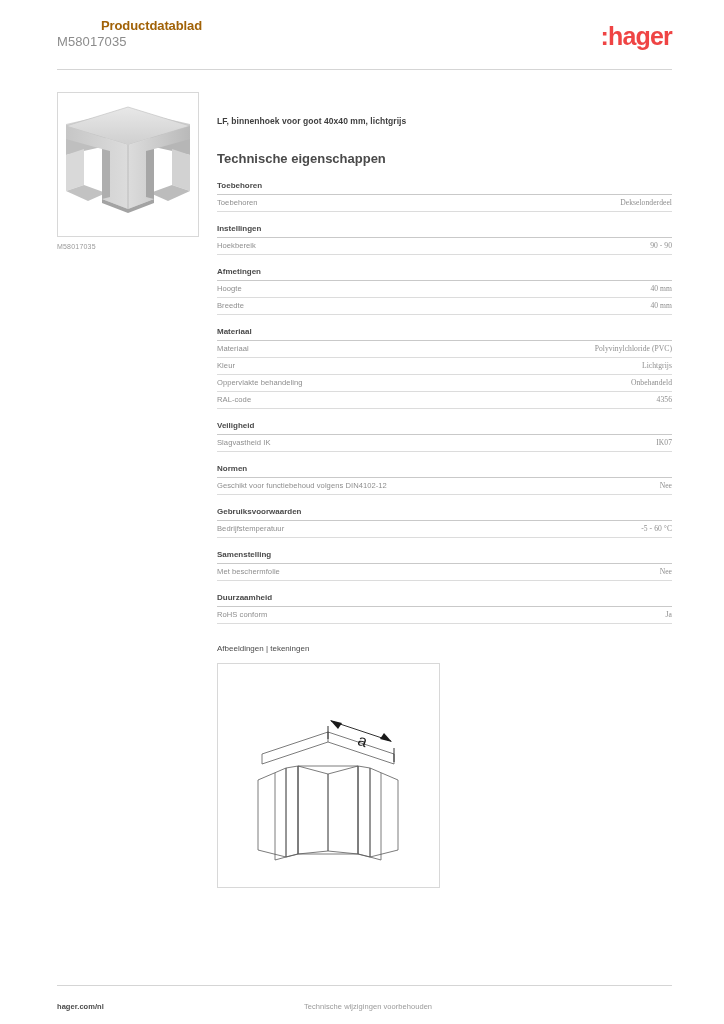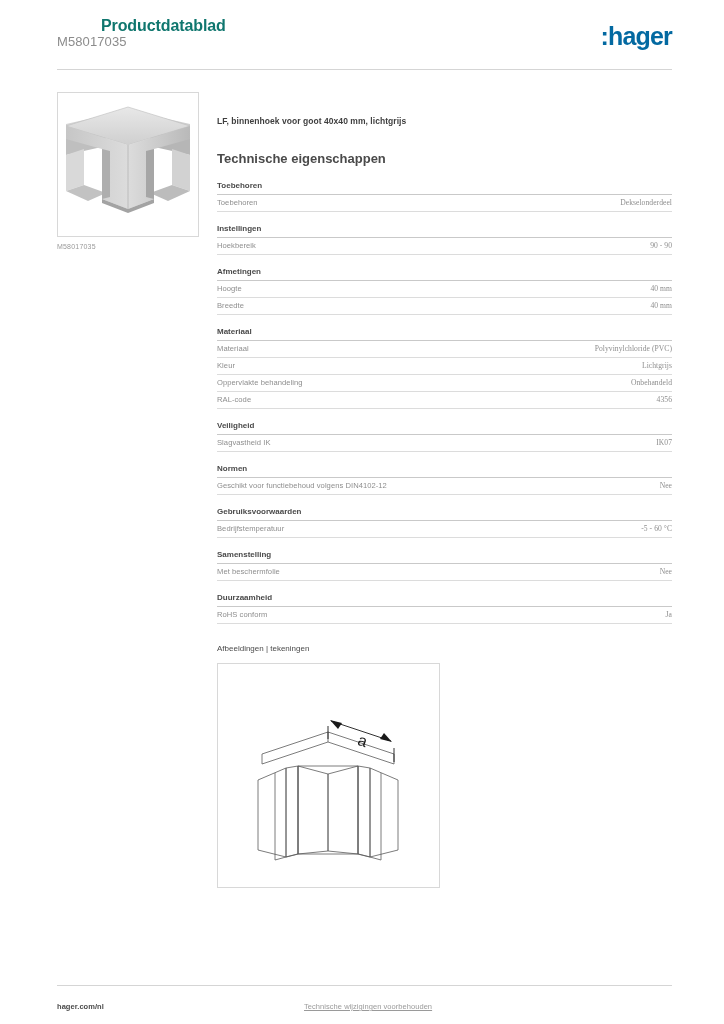--- a/index.html
+++ b/index.html
@@ -27,23 +27,23 @@
 
   
   .header {
     position: absolute;
     left: 57px;
     top: 18px;
     width: 615px;
     height: 46px;
   }
   .doc-title {
-    font-size: 16px;
-    font-weight: bold;
-    color: #0f766e;
+    font-size: 13px;
+    font-weight: bold;
+    color: #a16207;
     letter-spacing: -0.1px;
     line-height: 16px;
     padding-left: 44px;
   }
   .doc-ref {
     font-size: 13px;
     font-weight: normal;
     color: #8c8c8c;
     line-height: 16px;
     letter-spacing: 0.1px;
@@ -188,39 +188,38 @@
     font-weight: bold;
     color: #4a4a4a;
     letter-spacing: 0.05px;
   }
   .footer-center {
     font-size: 7.5px;
     color: #9a9a9a;
     letter-spacing: 0.05px;
     position: absolute;
     left: 247px;
-    text-decoration: underline;
   }
   .footer-right {
     font-size: 7.5px;
     font-weight: bold;
     color: #4a4a4a;
     letter-spacing: 0.05px;
     margin-top: 12px;
   }
 </style>
 </head>
 <body>
 
 <div class="page">
 
   <div class="header">
     <div class="doc-title">Productdatablad</div>
     <div class="doc-ref">M58017035</div>
-    <div class="logo" style="color: #0369a1; margin-left: 8px;">:hager</div>
+    <div class="logo" style="color: #ef4444; margin-left: 8px;">:hager</div>
   </div>
   <div class="header-rule"></div>
 
   <div class="thumb-box">
     <svg width="140" height="143" viewBox="0 0 140 143" xmlns="http://www.w3.org/2000/svg">
       <defs>
         <linearGradient id="gTop" x1="0" y1="0" x2="0" y2="1">
           <stop offset="0" stop-color="#e8e8e8"></stop>
             <stop offset="1" stop-color="#cfcfcf"></stop>
         </linearGradient>

